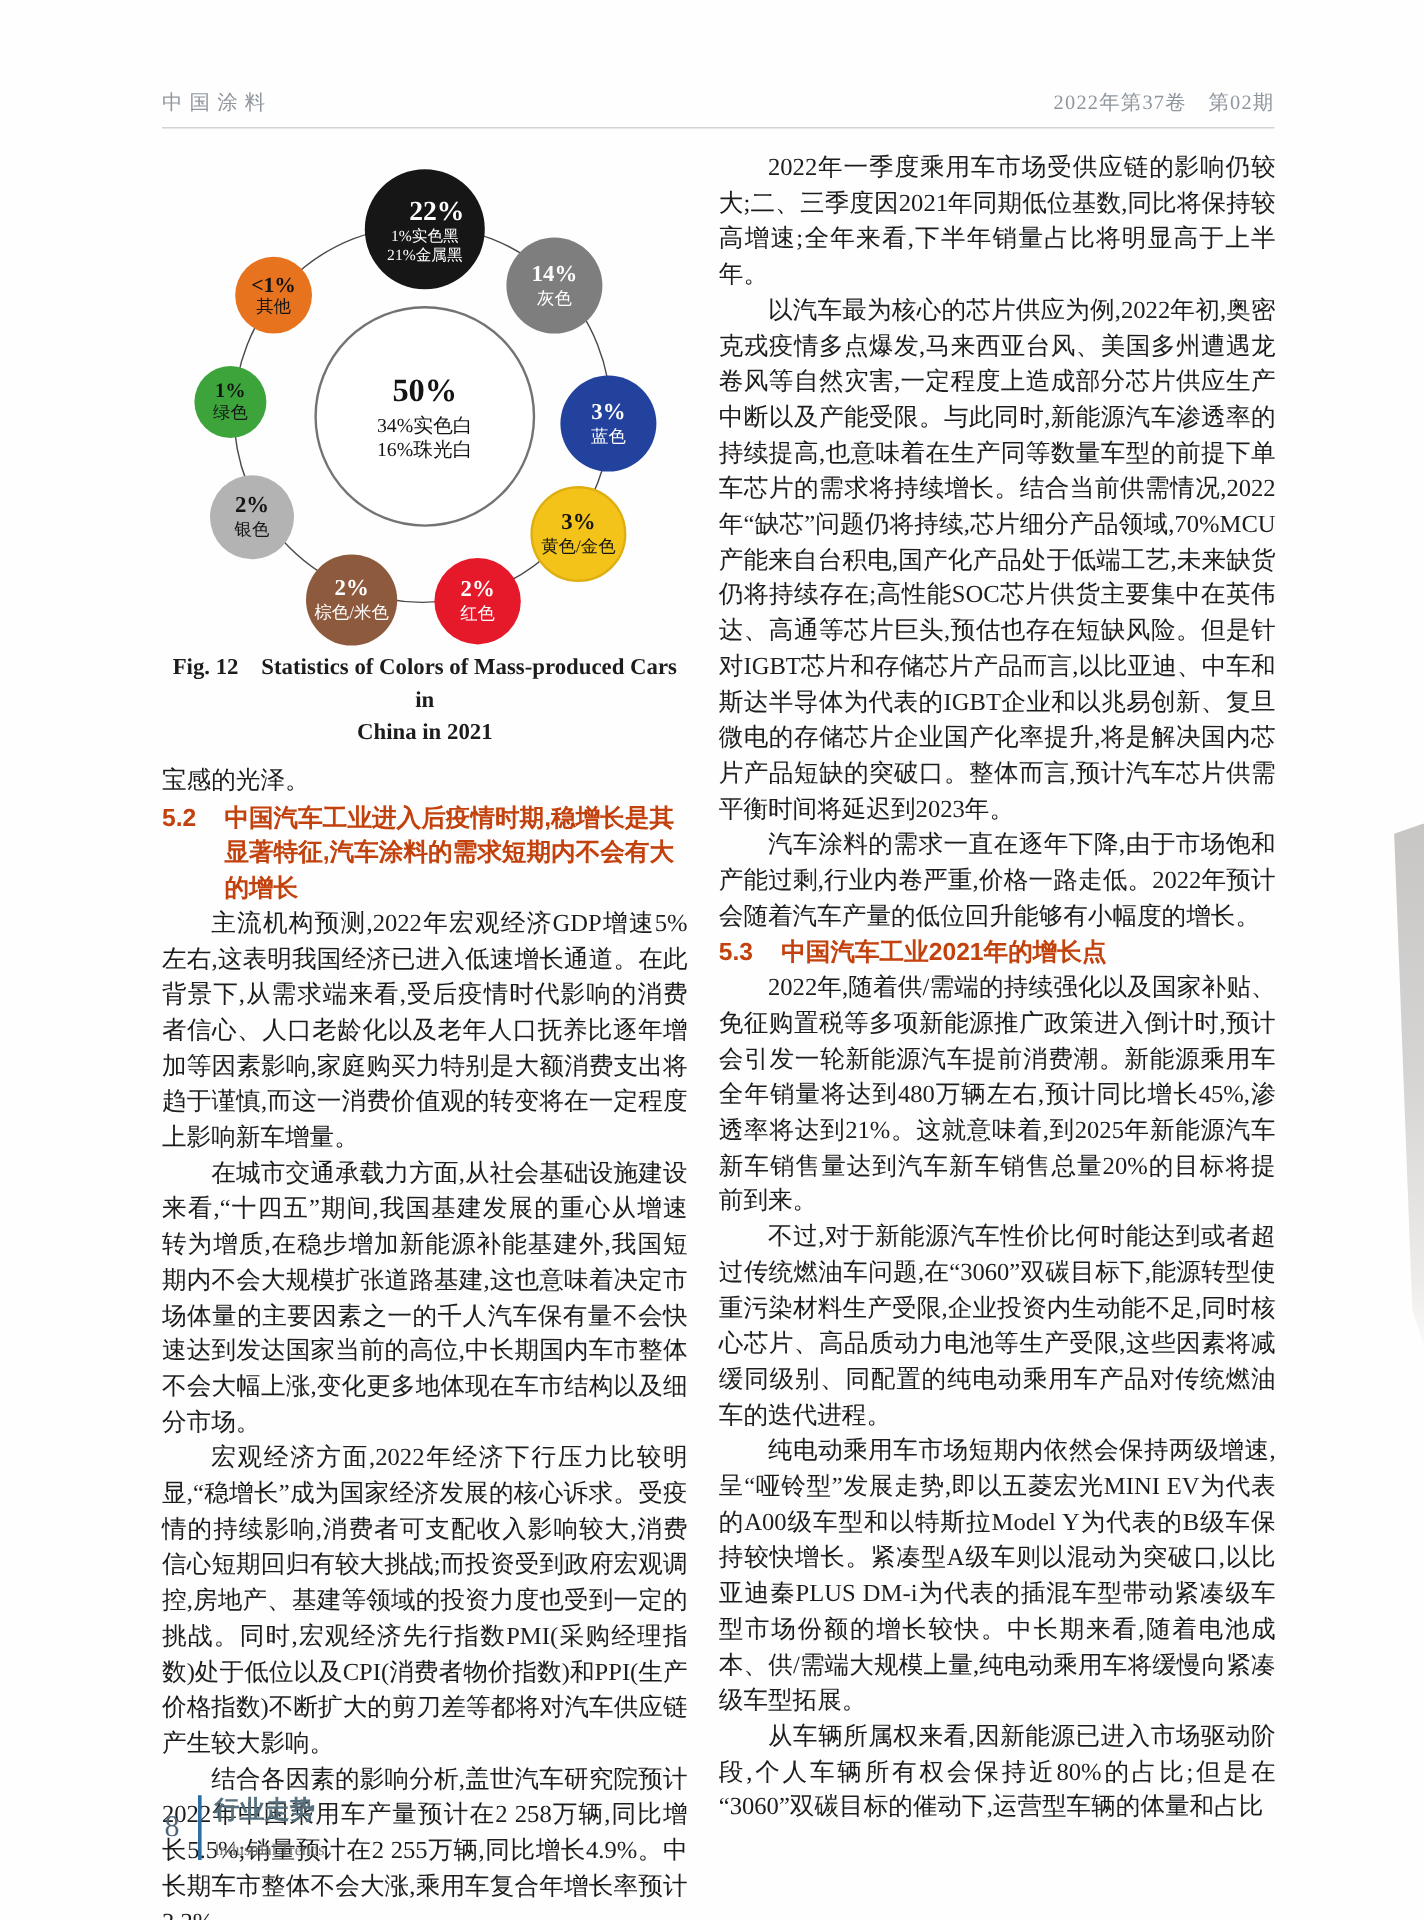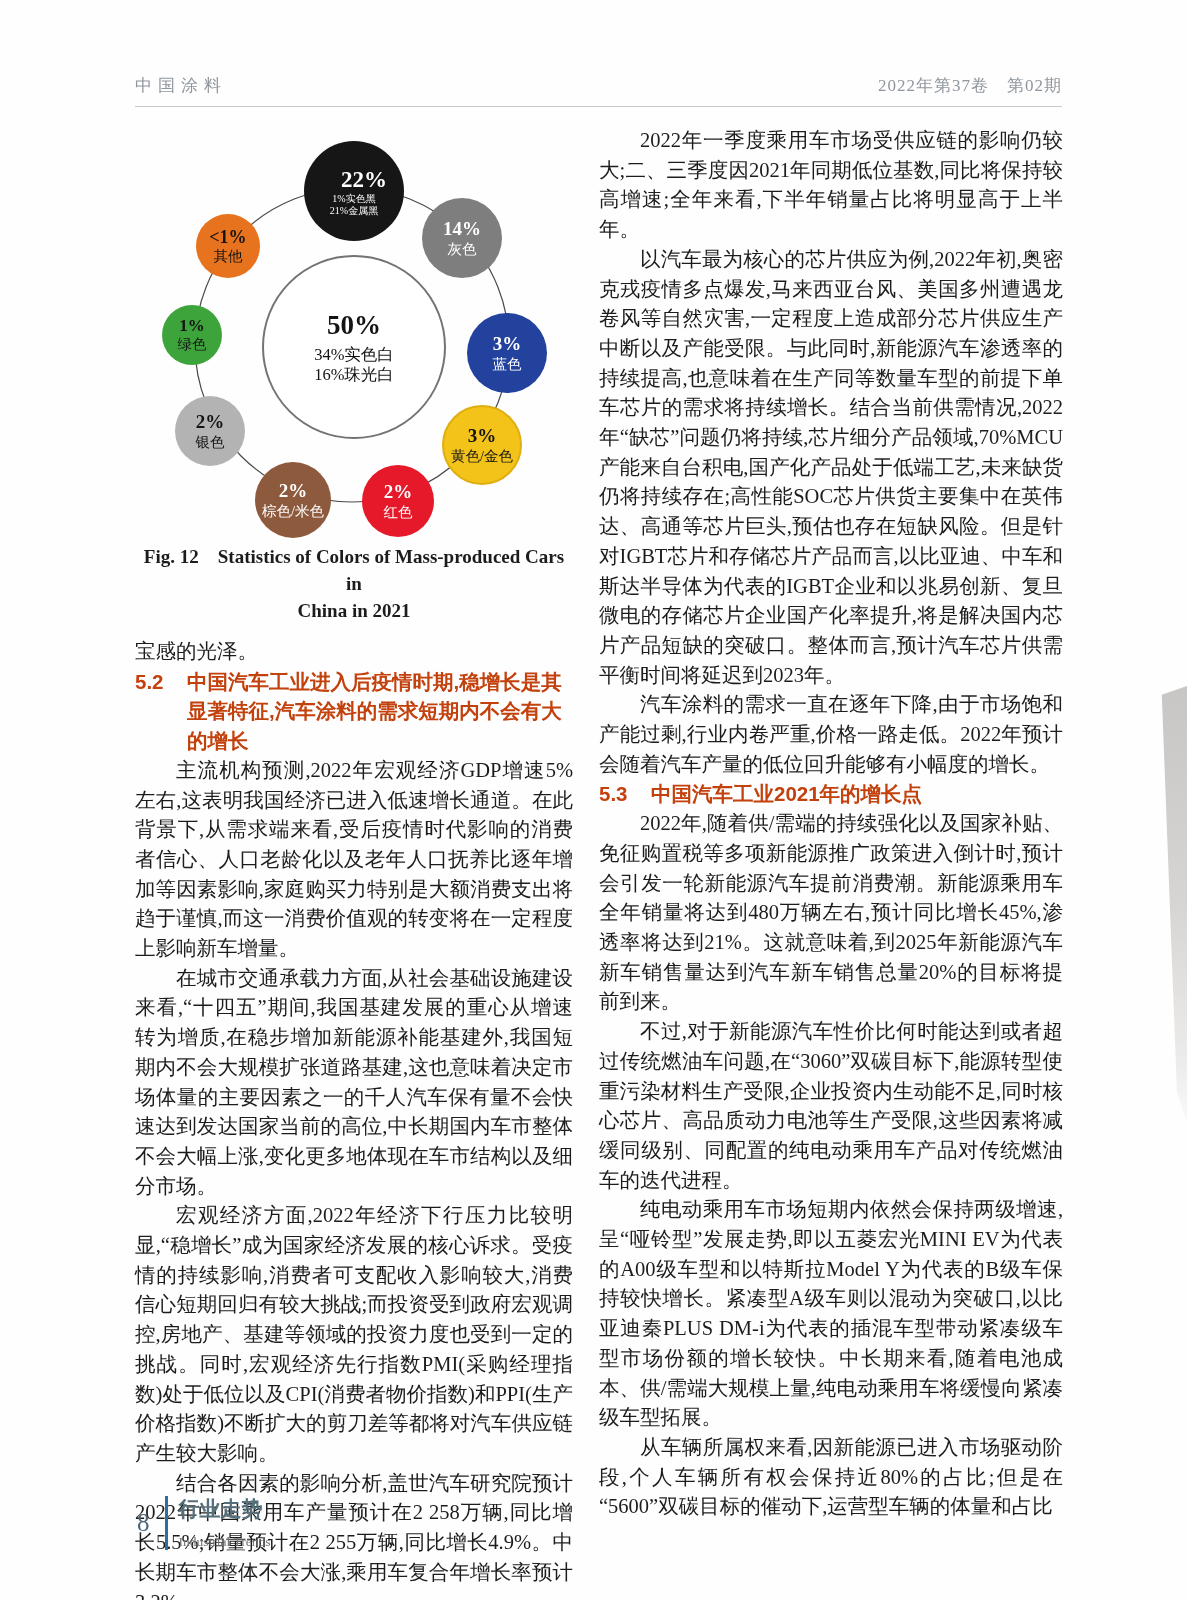--- a/index.html
+++ b/index.html
@@ -30,21 +30,21 @@
   .ring-svg{position:absolute;left:0;top:0;}
   .bubble{position:absolute;border-radius:50%;display:flex;flex-direction:column;align-items:center;
           justify-content:center;text-align:center;line-height:1.18;}
   .bubble .pct{font-weight:bold;font-size:19px;}
   .bubble .lbl{white-space:pre-line;font-size:14.5px;}
   .b-white{left:127px;top:129px;width:180px;height:180px;background:#fff;border:2px solid #737373;}
   .b-white .pct{font-size:27px;}
   .b-white .lbl{font-size:16.5px;margin-top:4px;}
   .b-black{left:169px;top:15px;width:100px;height:100px;}
   .b-black .pct{font-size:23px;margin-left:20px;}
-  .b-black .lbl{font-size:10px;}
+  .b-black .lbl{font-size:13px;}
   .b-gray{left:287px;top:72px;width:80px;height:80px;}
   .b-blue{left:332px;top:187px;width:80px;height:80px;}
   .b-yellow{left:307px;top:279px;width:80px;height:80px;border:2px solid #dfae10;box-sizing:border-box;}
   .b-red{left:227px;top:339px;width:72px;height:72px;}
   .b-brown{left:120px;top:336px;width:76px;height:76px;}
   .b-silver{left:40px;top:270px;width:70px;height:70px;}
   .b-green{left:27px;top:179px;width:60px;height:60px;}
   .b-green .pct{font-size:17px;}
   .b-orange{left:61px;top:88px;width:64px;height:64px;}
   .b-orange .pct{font-size:18px;}
@@ -152,21 +152,21 @@
       <p>2022年一季度乘用车市场受供应链的影响仍较大;二、三季度因2021年同期低位基数,同比将保持较高增速;全年来看,下半年销量占比将明显高于上半年。</p>
       <p>以汽车最为核心的芯片供应为例,2022年初,奥密克戎疫情多点爆发,马来西亚台风、美国多州遭遇龙卷风等自然灾害,一定程度上造成部分芯片供应生产中断以及产能受限。与此同时,新能源汽车渗透率的持续提高,也意味着在生产同等数量车型的前提下单车芯片的需求将持续增长。结合当前供需情况,2022年“缺芯”问题仍将持续,芯片细分产品领域,70%MCU产能来自台积电,国产化产品处于低端工艺,未来缺货仍将持续存在;高性能SOC芯片供货主要集中在英伟达、高通等芯片巨头,预估也存在短缺风险。但是针对IGBT芯片和存储芯片产品而言,以比亚迪、中车和斯达半导体为代表的IGBT企业和以兆易创新、复旦微电的存储芯片企业国产化率提升,将是解决国内芯片产品短缺的突破口。整体而言,预计汽车芯片供需平衡时间将延迟到2023年。</p>
       <p>汽车涂料的需求一直在逐年下降,由于市场饱和产能过剩,行业内卷严重,价格一路走低。2022年预计会随着汽车产量的低位回升能够有小幅度的增长。</p>
       <div class="sec-head">
         <span class="num">5.3</span>
         <span class="txt">中国汽车工业2021年的增长点</span>
       </div>
       <p>2022年,随着供/需端的持续强化以及国家补贴、免征购置税等多项新能源推广政策进入倒计时,预计会引发一轮新能源汽车提前消费潮。新能源乘用车全年销量将达到480万辆左右,预计同比增长45%,渗透率将达到21%。这就意味着,到2025年新能源汽车新车销售量达到汽车新车销售总量20%的目标将提前到来。</p>
       <p>不过,对于新能源汽车性价比何时能达到或者超过传统燃油车问题,在“3060”双碳目标下,能源转型使重污染材料生产受限,企业投资内生动能不足,同时核心芯片、高品质动力电池等生产受限,这些因素将减缓同级别、同配置的纯电动乘用车产品对传统燃油车的迭代进程。</p>
       <p>纯电动乘用车市场短期内依然会保持两级增速,呈“哑铃型”发展走势,即以五菱宏光MINI EV为代表的A00级车型和以特斯拉Model Y为代表的B级车保持较快增长。紧凑型A级车则以混动为突破口,以比亚迪秦PLUS DM-i为代表的插混车型带动紧凑级车型市场份额的增长较快。中长期来看,随着电池成本、供/需端大规模上量,纯电动乘用车将缓慢向紧凑级车型拓展。</p>
-      <p>从车辆所属权来看,因新能源已进入市场驱动阶段,个人车辆所有权会保持近80%的占比;但是在“5600”双碳目标的催动下,运营型车辆的体量和占比</p>
+      <p>从车辆所属权来看,因新能源已进入市场驱动阶段,个人车辆所有权会保持近80%的占比;但是在“3060”双碳目标的催动下,运营型车辆的体量和占比</p>
     </div>
   </div>
 
   <div class="scan-edge"></div>
 
   <div class="footer">
     <span class="pageno">8</span>
     <span class="vbar"></span>
     <span class="sect">
       <span class="sect-zh">行业走势</span>

